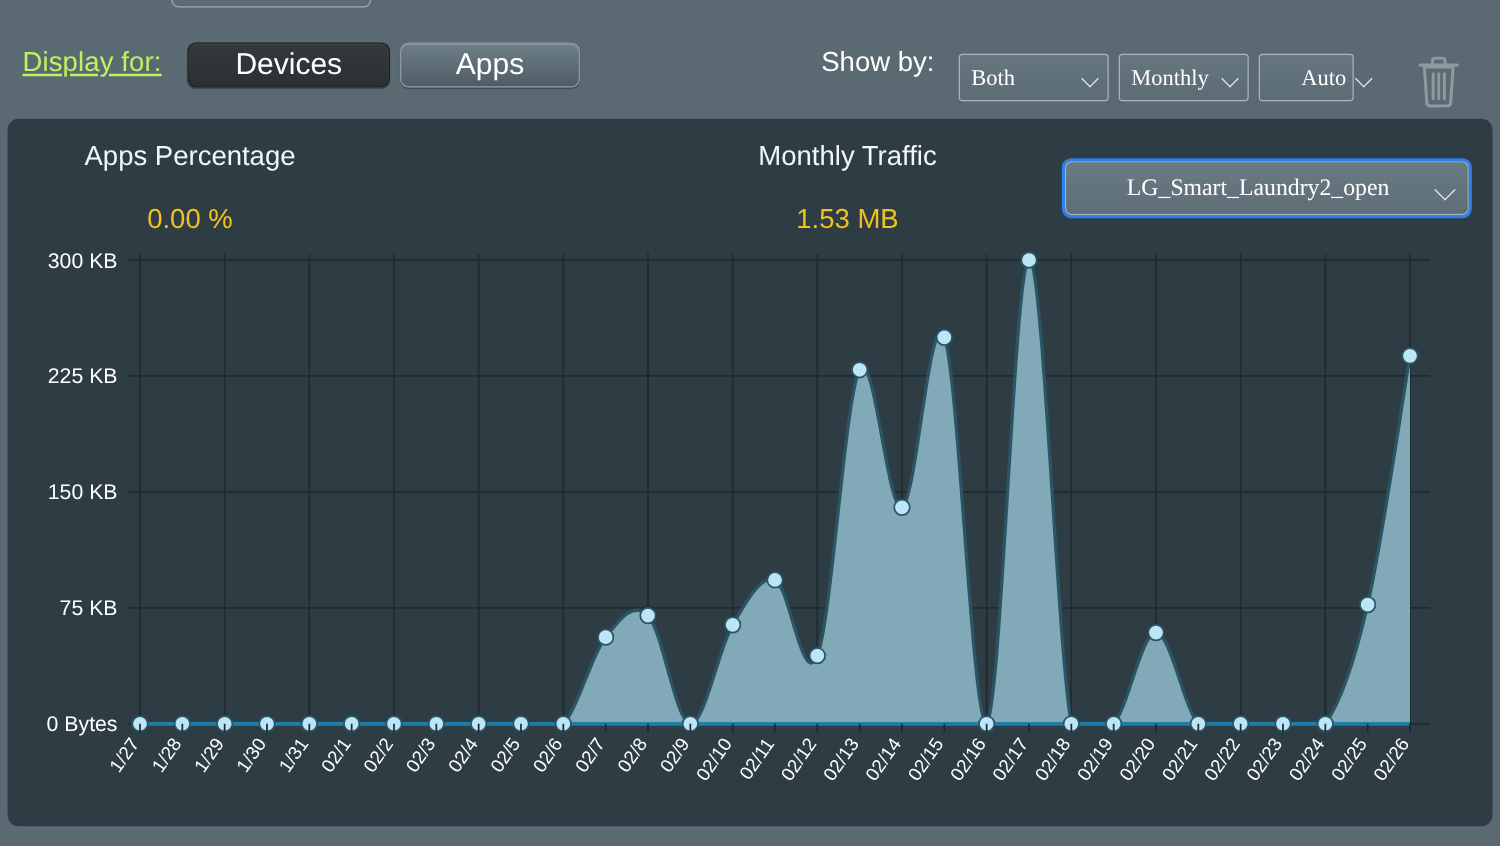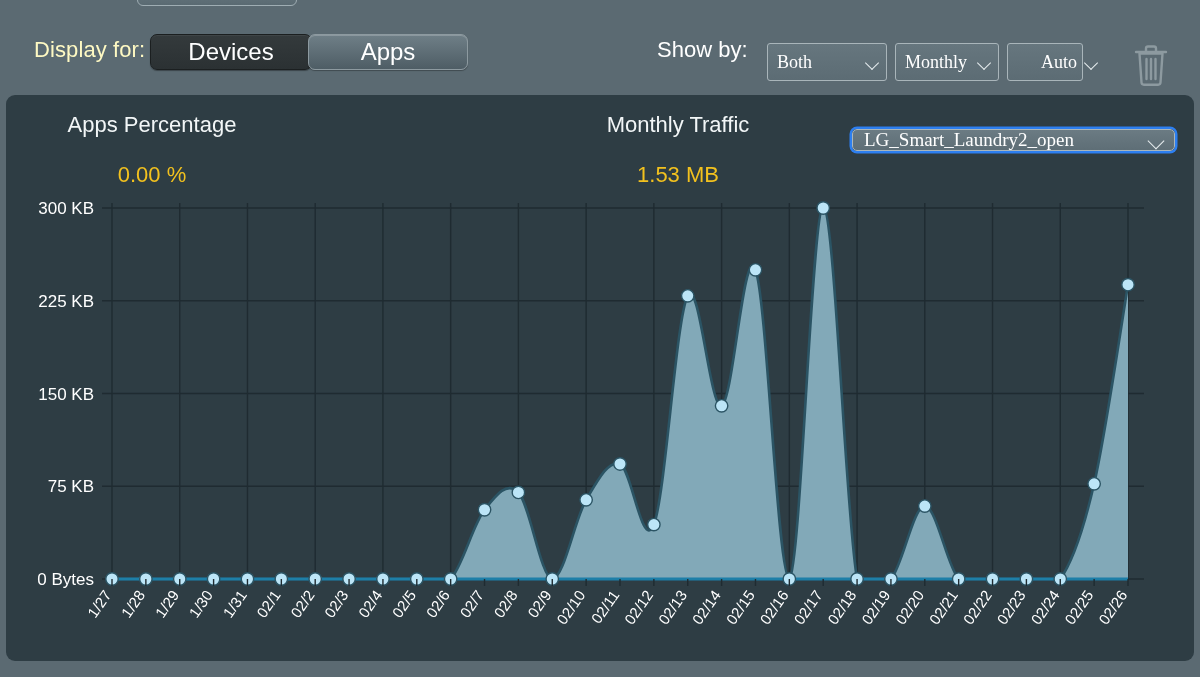--- a/index.html
+++ b/index.html
@@ -29,26 +29,27 @@
   }
 
   
   .toolbar {
     position: absolute;
     left: 0; top: 14px;
     width: 1200px; height: 72px;
   }
   .display-label {
     position: absolute;
-    left: 34px; top: 36px;
+    left: 18px; top: 36px;
     font-size: 22px;
-    color: #fef9c3;
+    color: #bef264;
     letter-spacing: 0.1px;
     white-space: nowrap;
     transform: translateY(-50%);
+    text-decoration: underline;
   }
   .seg-btn {
     position: absolute;
     top: 20px;
     height: 36px;
     border-radius: 7px;
     font-size: 24px;
     color: #ffffff;
     display: flex;
     align-items: center;
@@ -57,22 +58,22 @@
     user-select: none;
   }
   .seg-btn.active {
     left: 150px;
     width: 162px;
     background: linear-gradient(#343a3c, #2b3133);
     border: 1px solid #1b1f20;
     box-shadow: inset 0 1px 0 rgba(255,255,255,0.06), 0 1px 1px rgba(0,0,0,0.35);
   }
   .seg-btn.inactive {
-    left: 308px;
-    width: 160px;
+    left: 320px;
+    width: 144px;
     background: linear-gradient(#6f7f87, #4e5d65);
     border: 1px solid #8d9aa0;
     box-shadow: inset 0 1px 0 rgba(255,255,255,0.20), 0 1px 1px rgba(0,0,0,0.30);
   }
 
   .showby-label {
     position: absolute;
     left: 657px; top: 36px;
     font-size: 22px;
     color: #ffffff;
@@ -154,33 +155,34 @@
     white-space: nowrap;
     line-height: 26px;
   }
   #stat-used   { left: 36px;  width: 220px; }
   #stat-period { left: 290px; width: 220px; }
   #stat-month  { left: 562px; width: 220px; }
 
   .device-select {
     position: absolute;
     left: 846px; top: 34px;
-    width: 323px; height: 22px;
+    width: 323px; height: 43px;
     background: linear-gradient(#6b7b83, #5e6e76);
     border: 1px solid #aab6bb;
     border-radius: 5px;
     box-shadow: 0 0 0 2.5px #2d7ff0;
     color: #ffffff;
     font-family: "Liberation Serif", serif;
     font-size: 19px;
     display: flex;
     align-items: center;
     padding: 0 9px 0 11px;
     cursor: default;
     user-select: none;
+    text-align: center;
   }
   .device-select .txt { flex: 1 1 auto; white-space: nowrap; }
   .device-select .chev {
     flex: 0 0 auto;
     width: 16px; height: 10px;
     position: relative;
   }
   .device-select .chev::before {
     content: "";
     position: absolute;

